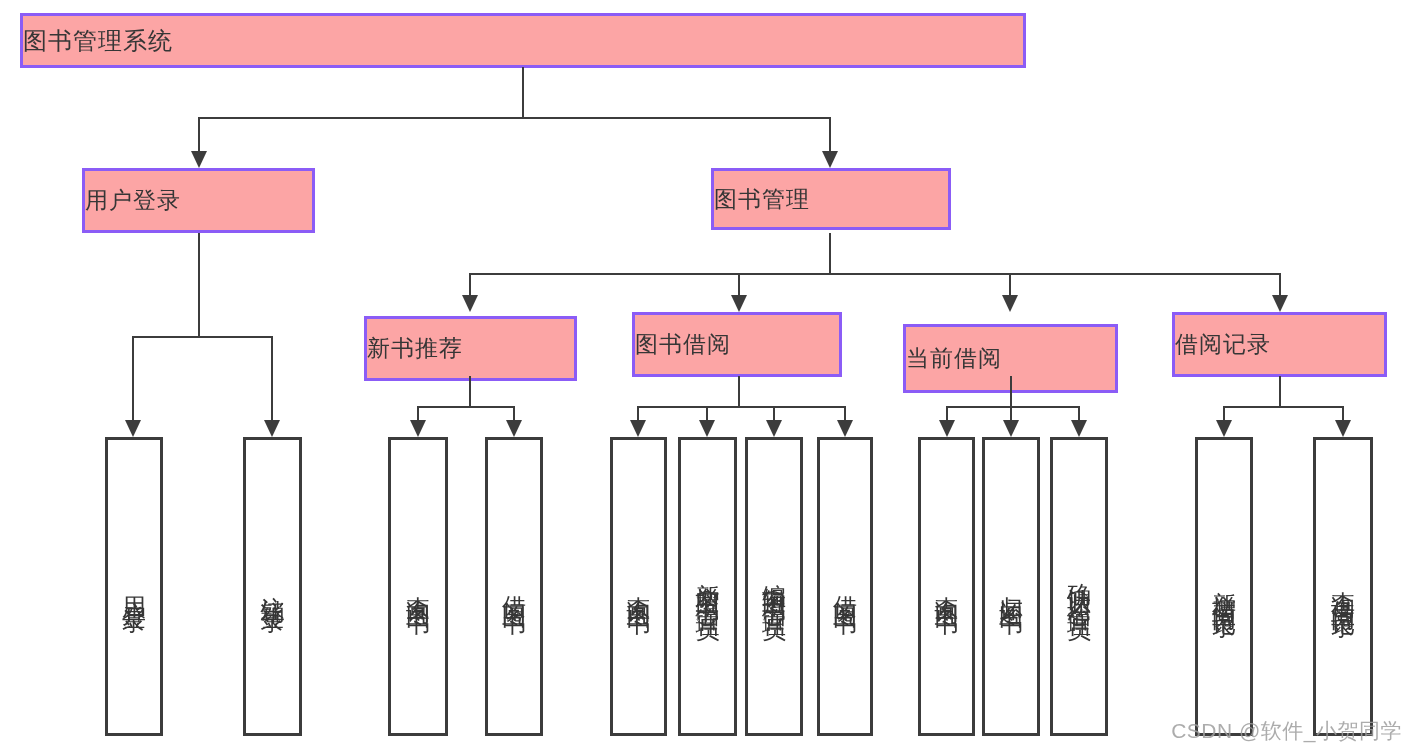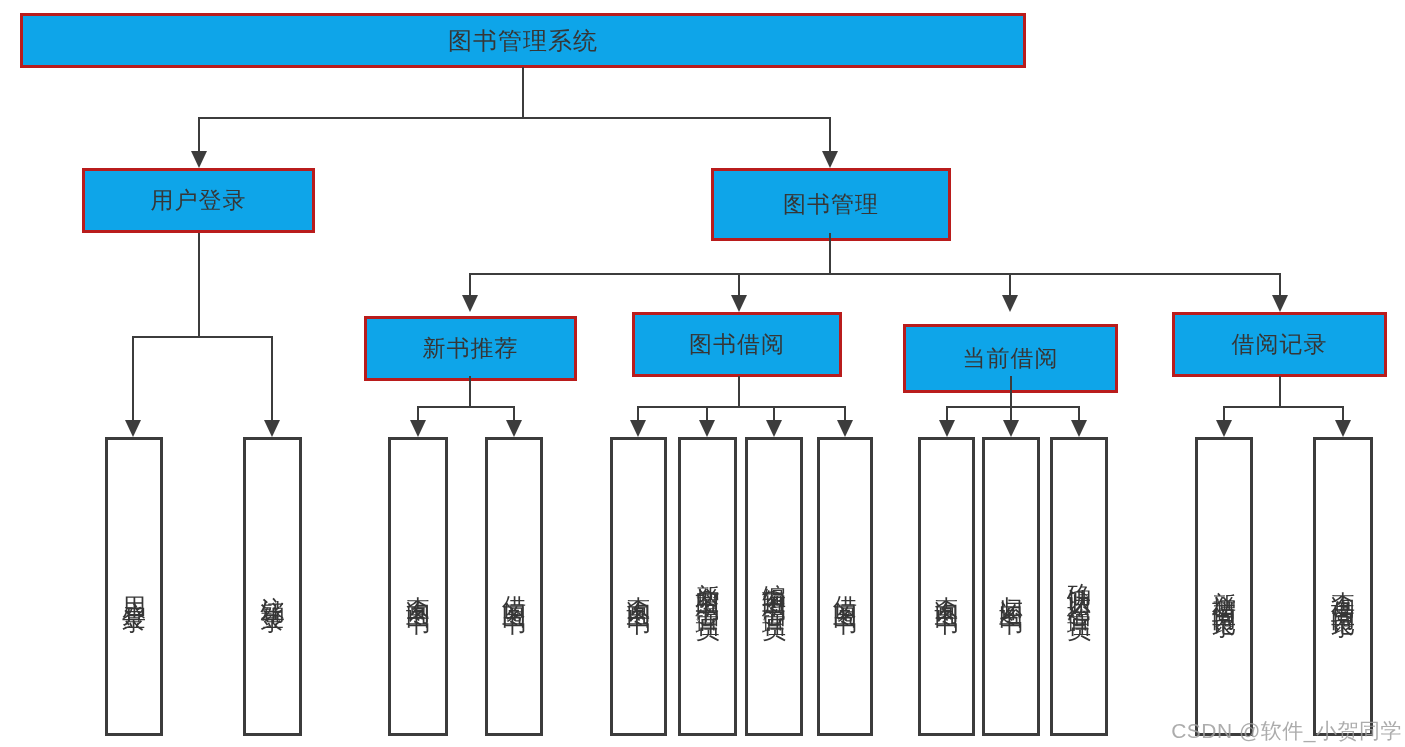--- a/index.html
+++ b/index.html
@@ -2,22 +2,22 @@
 <html><head>
 <meta charset="utf-8">
 <style>
   html,body{margin:0;padding:0;background:#ffffff;}
   *{box-sizing:border-box;}
   #stage{
     position:relative;width:1405px;height:747px;background:#ffffff;overflow:hidden;
     font-family:"Liberation Sans","DejaVu Sans",sans-serif;color:#363636;
   }
   .node{
-    position:absolute;background:#0ea5e9;border:3px solid #b91c1c;
-    display:flex;align-items:center;justify-content:center;
+    position:absolute;background:#fca5a5;border:3px solid #8b5cf6;
+    display:flex;align-items:center;justify-content:flex-start;
     font-size:23px;letter-spacing:1px;white-space:nowrap;
   }
   .node.root{font-size:24px;}
   .leaf{
     position:absolute;top:437px;height:299px;background:#ffffff;border:3px solid #3c3c3c;
     display:flex;align-items:center;justify-content:center;
     writing-mode:vertical-rl;text-orientation:mixed;
     font-size:24px;letter-spacing:5px;line-height:1;
   }
   .vline{position:absolute;width:2px;background:#3c3c3c;}
@@ -38,21 +38,21 @@
 <div id="stage">
 
   <div class="node root" style="left:20px;top:13px;width:1006px;height:55px;">
     <span>图书管理系统</span>
   </div>
 
   <div class="node" style="left:82px;top:168px;width:233px;height:65px;">
     <span>用户登录</span>
   </div>
 
-  <div class="node" style="left:711px;top:168px;width:240px;height:73px;">
+  <div class="node" style="left:711px;top:168px;width:240px;height:62px;">
     <span>图书管理</span>
   </div>
 
   <div class="node" style="left:364px;top:316px;width:213px;height:65px;">
     <span>新书推荐</span>
   </div>
 
   <div class="node" style="left:632px;top:312px;width:210px;height:65px;">
     <span>图书借阅</span>
   </div>

